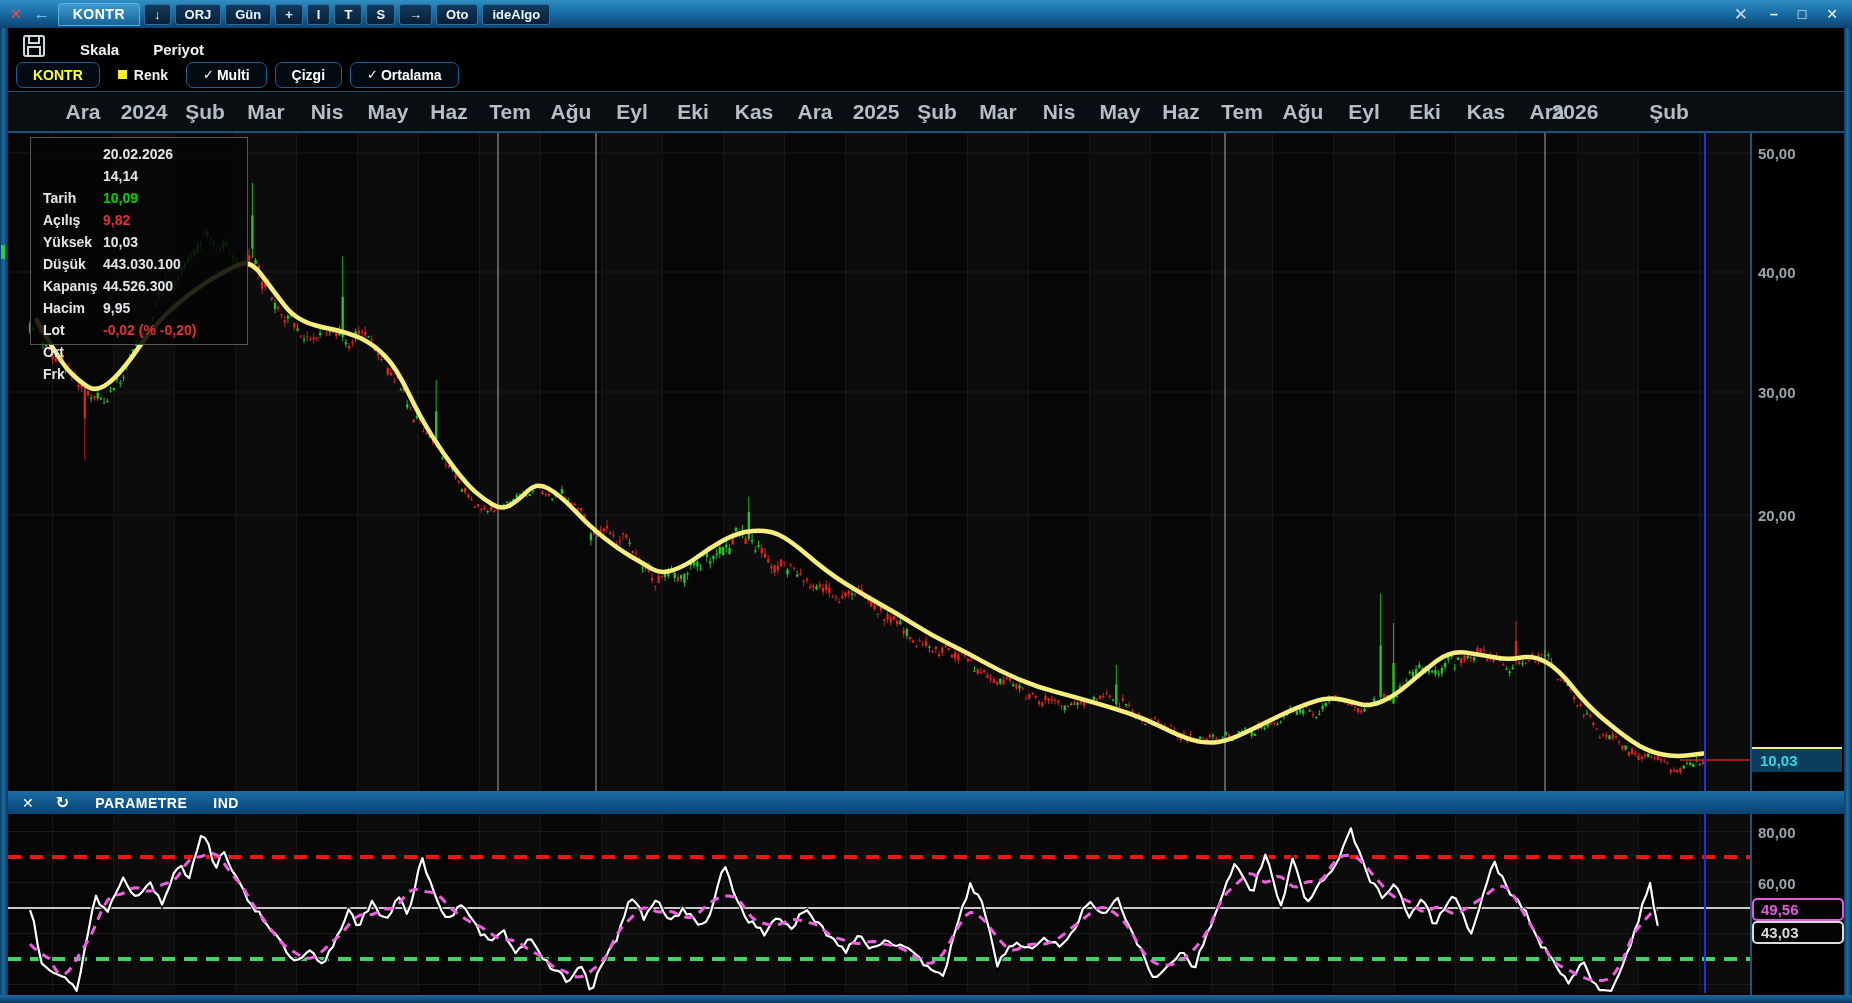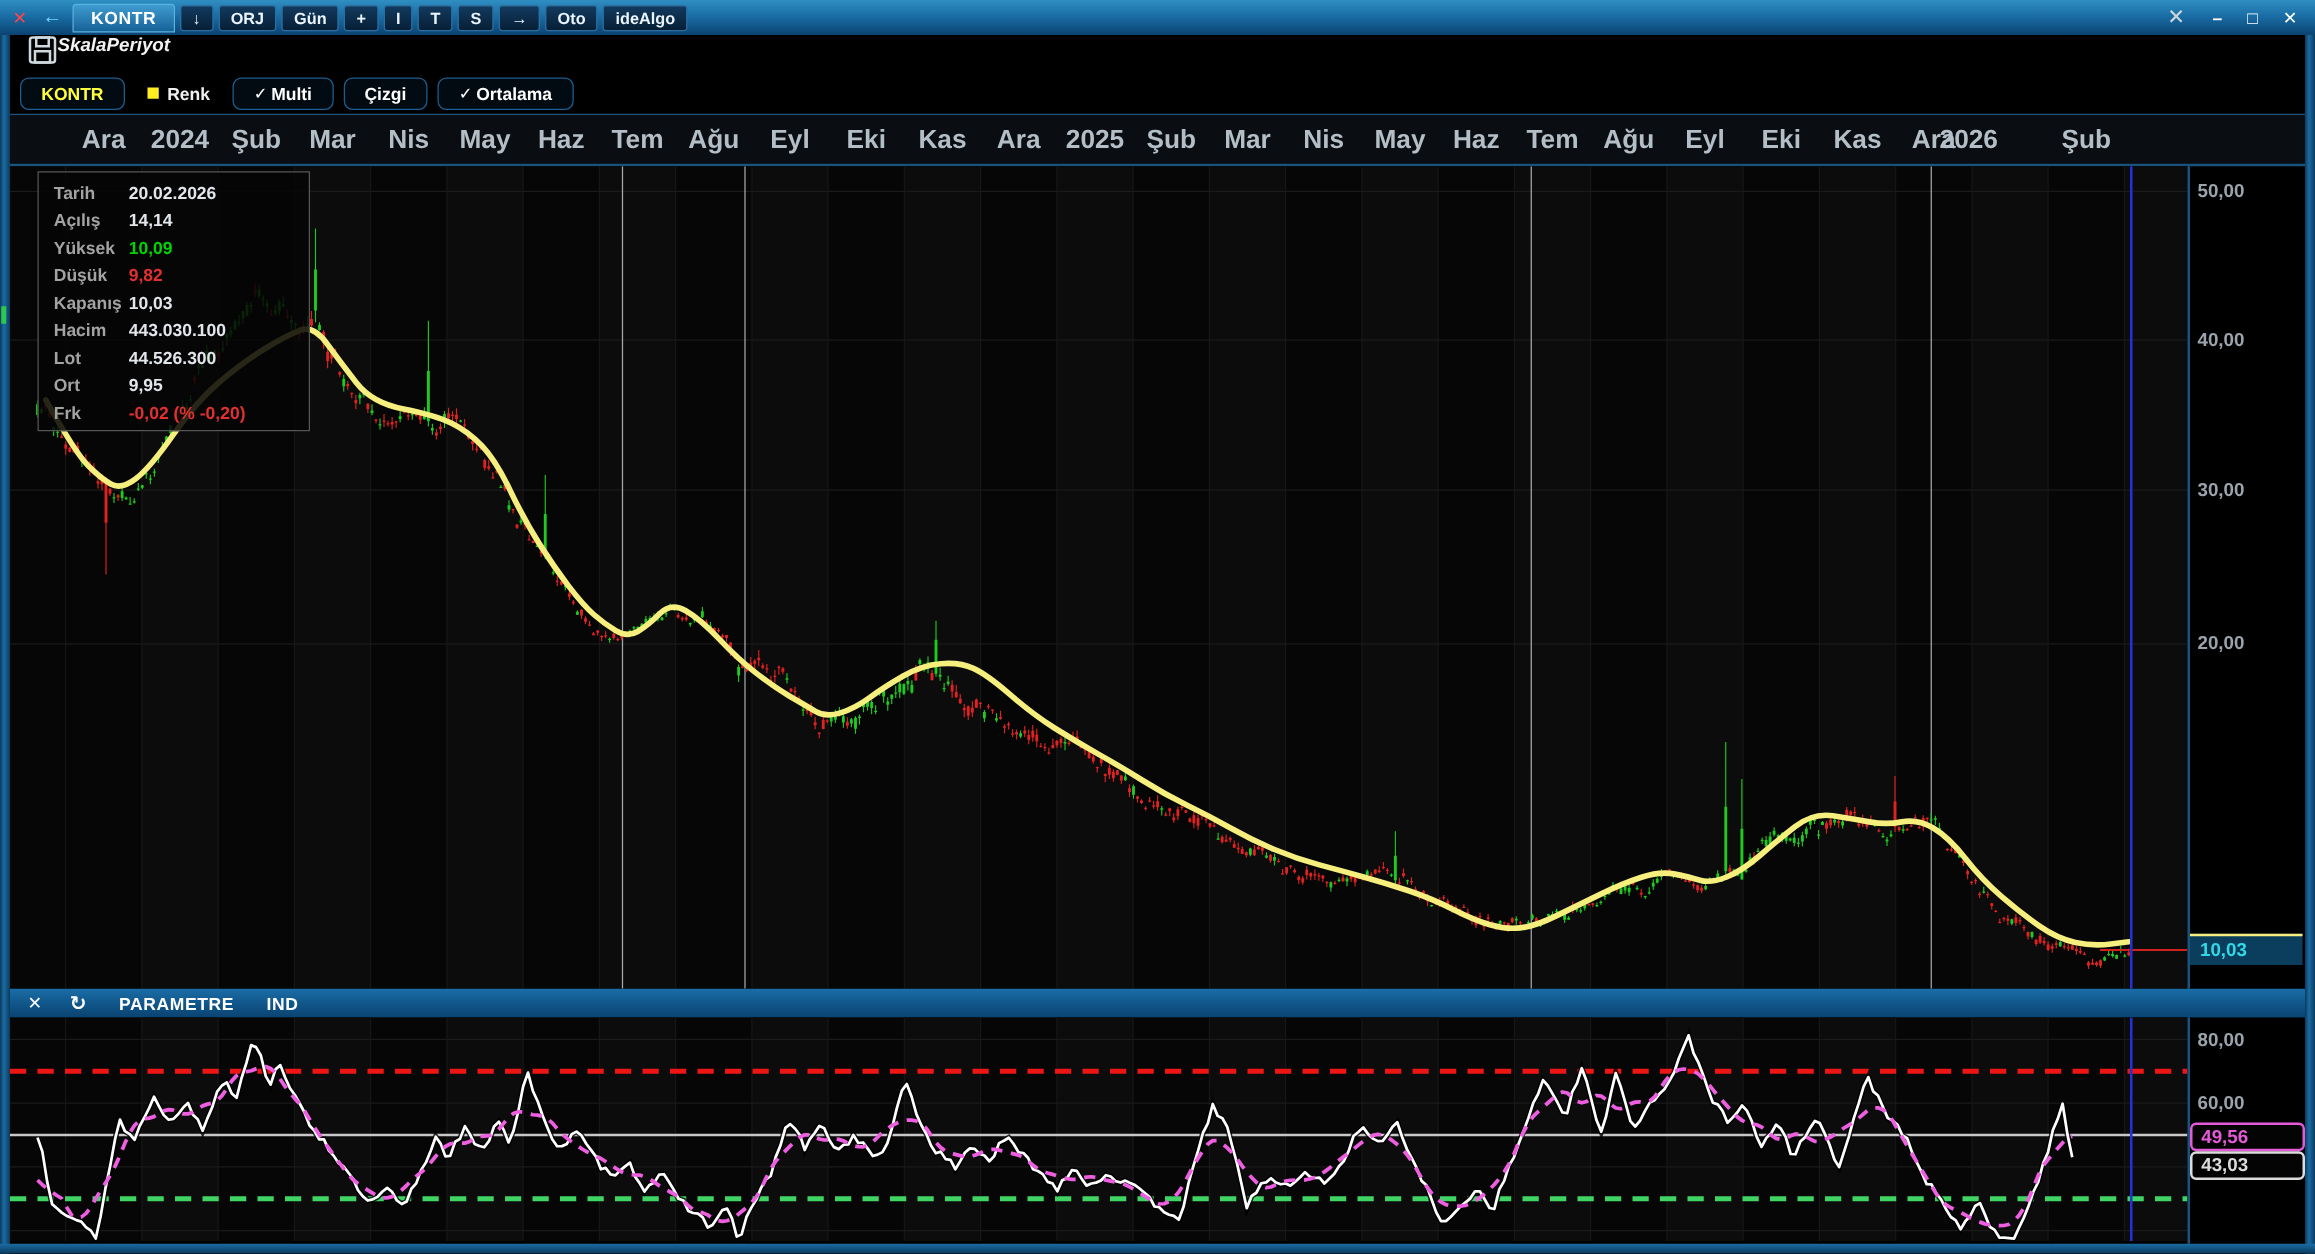--- a/index.html
+++ b/index.html
@@ -19,21 +19,21 @@
   .tb-x{color:#ff4545;font-weight:bold;font-size:14px;padding:0 4px;}
   .tb-back{color:#6fd9ff;font-weight:bold;font-size:16px;padding:0 4px;}
   .tb-spacer{flex:1;}
   .tb-cross{color:#cdd6dd;font-size:17px;font-weight:bold;padding:0 10px;}
   .winbtn{color:#fff;font-weight:bold;font-size:14px;padding:0 8px;}
   .sideborder{position:absolute;top:28px;width:8px;height:975px;background:linear-gradient(90deg,#0a3a5e,#1b6ca2 40%,#0a3a5e);}
   .bottomborder{position:absolute;left:0;top:995px;width:1852px;height:8px;background:linear-gradient(#1b6ca2,#0a3a5e);}
   .greentick{position:absolute;left:1px;top:245px;width:4px;height:14px;background:#2ec84e;}
   
   .menurow{position:absolute;left:8px;top:28px;width:1836px;height:30px;background:#000;
-    display:flex;align-items:flex-start;padding-left:14px;font-style:italic;}
+    display:flex;align-items:flex-end;gap:34px;padding-left:14px;}
   .menuitem{color:#f2f2f2;font-weight:bold;font-size:15px;}
   .floppy{width:24px;height:24px;}
   .tabrow{position:absolute;left:8px;top:58px;width:1836px;height:33px;background:#000;
     display:flex;align-items:center;gap:10px;padding-left:8px;}
   .box-btn{height:26px;padding:0 16px;display:flex;align-items:center;justify-content:center;
     border:1px solid #1d5e8e;border-radius:7px;color:#fff;font-weight:bold;font-size:14px;background:#020a12;}
   .sym-tab{color:#ffff3c;min-width:78px;}
   .renk{display:flex;align-items:center;gap:7px;color:#f0f0f0;font-weight:bold;font-size:14px;margin:0 8px;}
   .renk .sq{width:9px;height:9px;background:#ffee22;display:inline-block;}
   .check{color:#fff;margin-right:3px;font-size:13px;}
@@ -42,21 +42,21 @@
   .axisstrip{position:absolute;left:8px;top:92px;width:1836px;height:39px;background:#0a0e13;}
   .monthlbl{position:absolute;top:8px;height:24px;line-height:24px;color:#b4bec6;
     font-weight:bold;font-size:21px;transform:translateX(-50%);white-space:nowrap;}
   
   #mainSvg{position:absolute;left:8px;top:133px;}
   #indSvg{position:absolute;left:8px;top:814px;}
   
   .infopanel{position:absolute;left:30px;top:137px;width:218px;height:208px;
     background:rgba(6,6,6,0.86);border:1px solid #565656;padding-top:5px;}
   .inforow{height:22px;display:flex;font-size:14px;font-weight:bold;line-height:22px;}
-  .inforow .lbl{width:72px;padding-left:12px;color:#a3a3a3;}
+  .inforow .lbl{width:72px;padding-left:12px;color:#e5e5e5;margin-top:44px;}
   .inforow .val{color:#e2e6ea;}
   .inforow .val.green{color:#00d400;}
   .inforow .val.red{color:#e23030;}
   
   .anno{position:absolute;width:172px;text-align:right;color:#c6ccd4;font-weight:bold;}
   .anno .l1{font-size:14px;line-height:15px;}
   .anno .ln{font-size:13px;line-height:15px;}
   
   .scale-sep{position:absolute;left:1750px;width:2px;background:#1a547e;}
   .ticklbl{position:absolute;left:1758px;color:#9ba4ac;font-weight:bold;font-size:15px;transform:translateY(-50%);}

